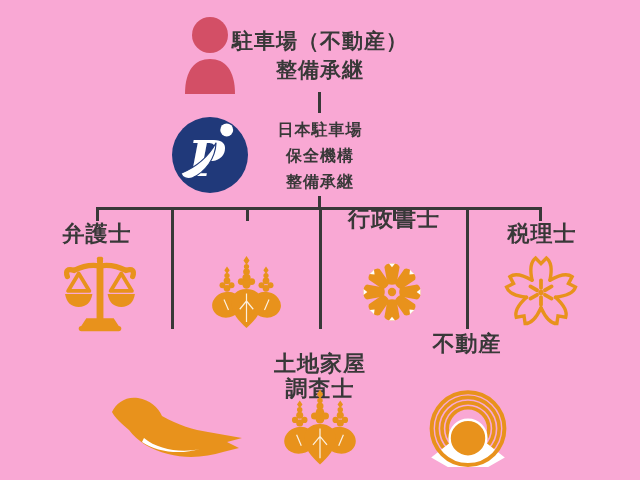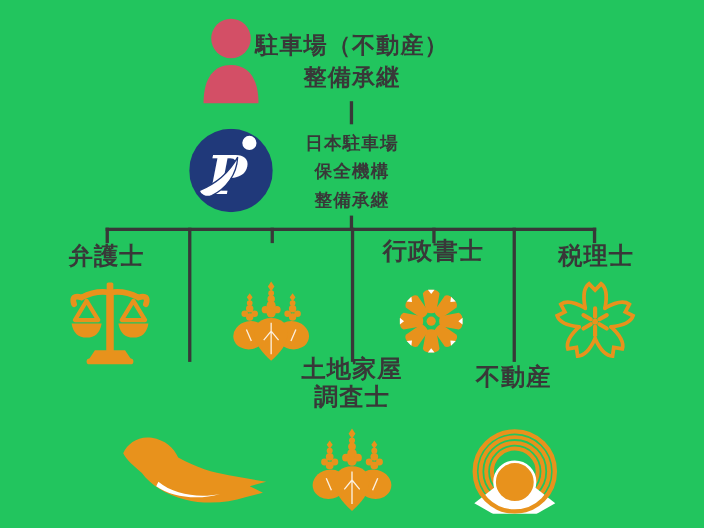--- a/index.html
+++ b/index.html
@@ -1,16 +1,16 @@
 <!DOCTYPE html>
 <html><head>
 <meta charset="utf-8">
 <style>
   html,body{margin:0;padding:0;background:#fff;}
-  .canvas{position:relative;width:640px;height:480px;background:#22c55e;overflow:hidden;
+  .canvas{position:relative;width:640px;height:480px;background:#f9a8d4;overflow:hidden;
           font-family:"DejaVu Sans","Liberation Sans",sans-serif;font-weight:700;color:#383838;}
   .abs{position:absolute;display:block;}
   .abs svg{display:block;width:100%;height:100%;}
   .line{position:absolute;background:#383838;}
   .lbl{position:absolute;text-align:center;letter-spacing:1px;white-space:nowrap;}
   .lbl-owner{font-size:21px;line-height:29px;}
   .lbl-org{font-size:16px;line-height:26px;}
   .lbl-pro1{font-size:22px;line-height:24px;}
   .lbl-pro2{font-size:22px;line-height:25px;}
 </style>
@@ -86,21 +86,21 @@
   <div class="line" style="left:96px;top:207px;width:3px;height:14px"></div>
   <div class="line" style="left:246px;top:207px;width:3px;height:14px"></div>
   <div class="line" style="left:393px;top:207px;width:3px;height:14px"></div>
   <div class="line" style="left:539px;top:207px;width:3px;height:14px"></div>
 
   <div class="line" style="left:171px;top:207px;width:3px;height:122px"></div>
   <div class="line" style="left:319px;top:207px;width:3px;height:122px"></div>
   <div class="line" style="left:466px;top:207px;width:3px;height:122px"></div>
 
   <div class="lbl lbl-pro1" style="left:-3px;top:222px;width:200px">弁護士</div>
-  <div class="lbl lbl-pro1" style="left:294px;top:217px;width:200px">行政書士</div>
+  <div class="lbl lbl-pro1" style="left:294px;top:207px;width:200px">行政書士</div>
   <div class="lbl lbl-pro1" style="left:442px;top:222px;width:200px">税理士</div>
 
   <span class="abs" style="left:62px;top:256px;width:76px;height:76px">
     <svg viewBox="0 0 100 100">
       <g fill="#E8921C">
         <rect x="46" y="1" width="8" height="9" rx="2"></rect>
         <rect x="45.5" y="9" width="9" height="76" rx="2"></rect>
         <path d="M32,82 L68,82 L76,94 L24,94 Z"></path>
         <rect x="22" y="92" width="56" height="7" rx="3.5"></rect>
         <path d="M4,50 Q7,67 22,67 Q37,67 40,50 Z"></path>
@@ -153,21 +153,21 @@
           <path d="M55.2,49 L63.9,44"></path>
           <path d="M55.2,55 L63.9,60"></path>
         <path d="M50,58 L50,68"></path>
           <path d="M44.8,55 L36.1,60"></path>
           <path d="M44.8,49 L36.1,44"></path>
       </g>
       <circle cx="50" cy="52" r="3.5" fill="#E8921C"></circle>
     </svg>
   </span>
 
-  <div class="lbl lbl-pro2" style="left:220px;top:324px;width:200px">
+  <div class="lbl lbl-pro2" style="left:220px;top:351px;width:200px">
     <div>土地家屋</div>
     <div>調査士</div>
   </div>
   <div class="lbl lbl-pro2" style="left:367px;top:331px;width:200px">
     <div>不動産</div>
   </div>
 
   <span class="abs" style="left:106px;top:392px;width:140px;height:72px">
     <svg viewBox="0 0 140 72">
       <path fill="#E8921C" d="M6,20 C10,11 20,4 32,6 C44,8 52,15 56,24 C72,33 88,38 102,40 L136,46 L121,50 L133,56 L117,60 C101,65 81,67 62,62 C45,58 31,49 23,38 C16,32 9,26 6,20 Z"></path>

